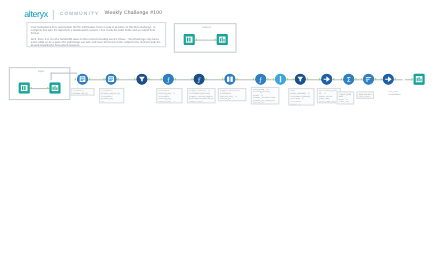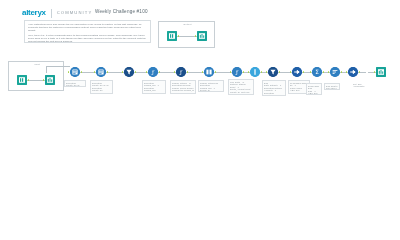--- a/index.html
+++ b/index.html
@@ -8,21 +8,21 @@
     background:#ffffff;
     font-family:"Liberation Sans", sans-serif;
     -webkit-font-smoothing:none;
   }
   .page{position:relative;width:400px;height:119px;}
 
   
   .header{position:absolute;left:0;top:0;width:400px;height:20px;background:#ffffff;}
   .brand{position:absolute;left:22px;top:8px;display:flex;align-items:center;height:10px;}
   .brand-logo{
-    font-size:8px;font-weight:bold;letter-spacing:-0.3px;
+    font-size:8px;font-weight:normal;letter-spacing:-0.3px;
     color:#0098c3;line-height:10px;
   }
   .brand-sep{width:1px;height:9px;background:#c9d2d8;margin:0 5px;}
   .brand-community{
     font-size:4.2px;letter-spacing:1.1px;color:#8f9ba3;
     line-height:10px;text-transform:uppercase;
   }
   .challenge-title{
     position:absolute;left:95px;top:9px;
     font-size:4.6px;color:#5d6a72;letter-spacing:.2px;white-space:nowrap;

